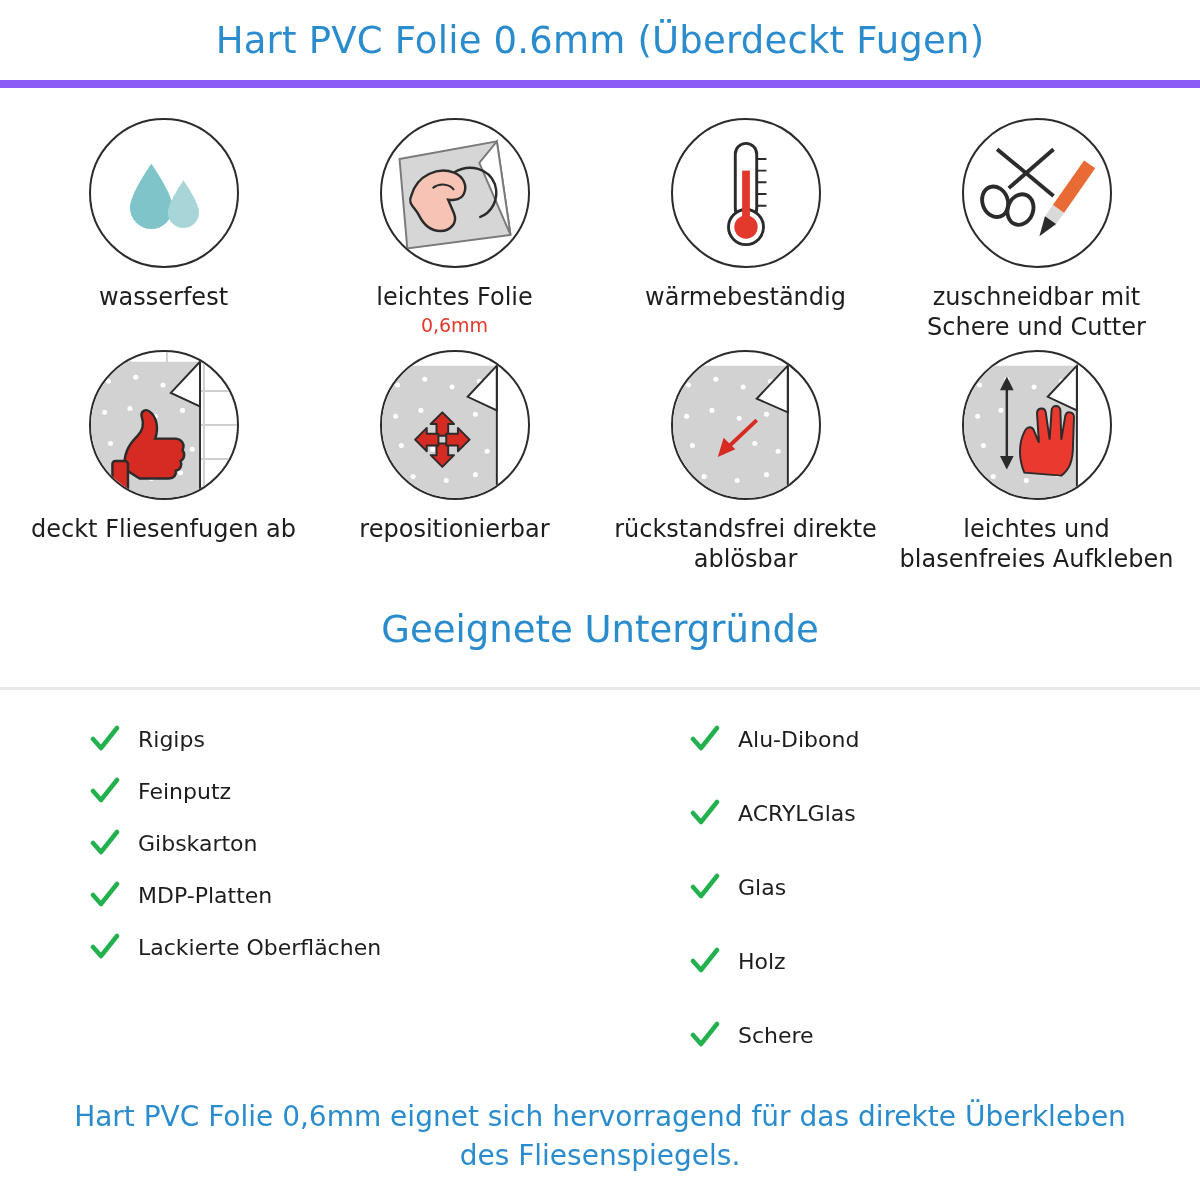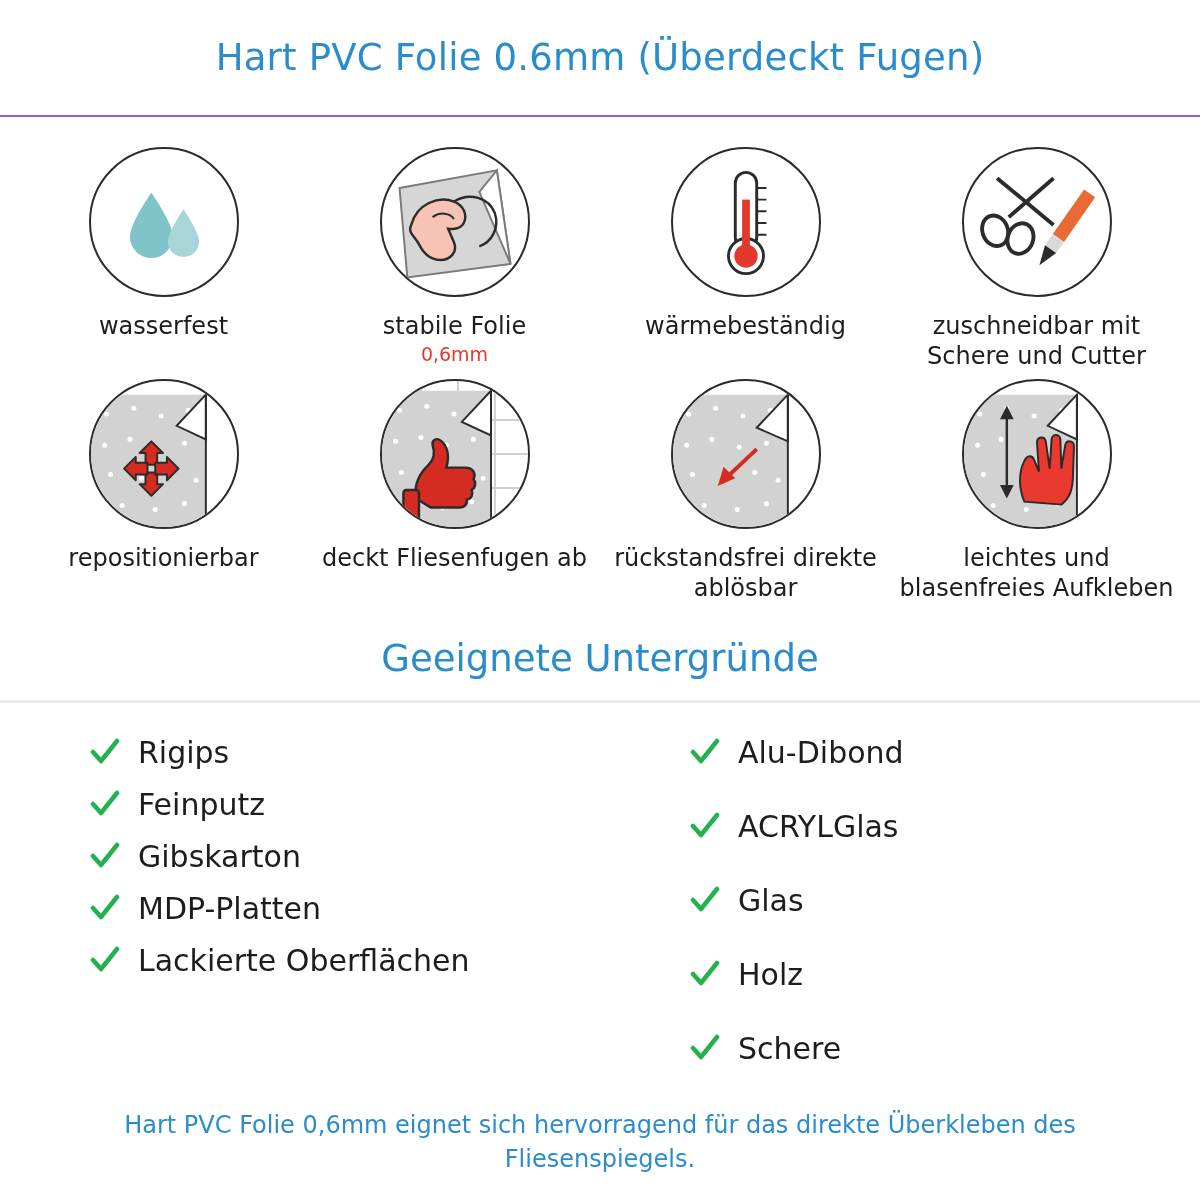--- a/index.html
+++ b/index.html
@@ -14,25 +14,25 @@
   .page {
     width: 1200px;
     height: 1200px;
     position: relative;
     background: #fff;
     overflow: hidden;
   }
 
   
   .header {
-    height: 117px;
+    height: 88px;
     display: flex;
     align-items: center;
     justify-content: center;
-    border-bottom: 2px solid #8b5cf6;
+    border-bottom: 8px solid #8b5cf6;
   }
   .header-title {
     color: #2b8ccd;
     font-size: 37px;
     font-weight: normal;
     letter-spacing: 0.2px;
     text-align: center;
   }
 
   
@@ -73,60 +73,60 @@
     font-size: 19px;
     color: #e2392c;
     line-height: 1.2;
     margin-top: 2px;
   }
 
   
   .subtitle-band {
     margin-top: 34px;
     text-align: center;
-    padding-bottom: 20px;
+    padding-bottom: 36px;
     border-bottom: 3px solid #e8e8e8;
   }
   .subtitle {
     color: #2b8ccd;
     font-size: 37px;
   }
 
   
   .substrates {
     margin-top: 26px;
     display: grid;
     grid-template-columns: 1fr 1fr;
     padding: 0 90px;
   }
   .sub-col { display: flex; flex-direction: column; gap: 6px; }
   .sub-col.right { padding-left: 90px; gap: 28px; }
   .sub-item {
     display: flex;
     align-items: center;
     gap: 18px;
-    font-size: 30px;
+    font-size: 22px;
     color: #1d1d1d;
     height: 46px;
   }
   .check {
     width: 30px;
     height: 30px;
     flex: 0 0 30px;
     display: block;
   }
 
   
   .footer {
     position: absolute;
     left: 0; right: 0;
     bottom: 24px;
     text-align: center;
     color: #2b8ccd;
-    font-size: 24px;
+    font-size: 28px;
     line-height: 1.42;
     padding: 0 60px;
   }
 </style>
 </head>
 <body>
 
 <div class="page">
 
   <div class="header">
@@ -148,21 +148,21 @@
     <div class="feature">
       <div class="icon-circle">
         <svg width="150" height="150" viewBox="0 0 150 150">
           <path d="M18 40 L118 22 L132 118 L26 132 Z" fill="#d6d6d6" stroke="#7a7a7a" stroke-width="2"></path>
           <path d="M118 22 L100 44 L132 118 Z" fill="#ffffff" stroke="#7a7a7a" stroke-width="2"></path>
           <path d="M30 78 c6 -22 28 -30 44 -24 c10 4 14 14 10 22 c-4 8 -16 6 -16 6 l6 14 c4 10 -4 18 -14 18 c-12 0 -18 -8 -22 -16 c-4 -8 -12 -12 -8 -20 Z" fill="#f6c3b4" stroke="#2b2b2b" stroke-width="2.5"></path>
           <path d="M74 54 c16 -10 36 -4 42 12 c5 16 -4 30 -16 34" fill="none" stroke="#2b2b2b" stroke-width="2.5"></path>
           <path d="M52 70 c8 -6 18 -4 22 2" fill="none" stroke="#2b2b2b" stroke-width="2"></path>
         </svg>
       </div>
-      <div class="feature-label">stabile Folie</div>
+      <div class="feature-label">leichtes Folie</div>
       <div class="feature-sub">0,6mm</div>
     </div>
 
     <div class="feature">
       <div class="icon-circle">
         <svg width="150" height="150" viewBox="0 0 150 150">
           <rect x="64" y="24" width="22" height="78" rx="11" fill="#ffffff" stroke="#2b2b2b" stroke-width="3"></rect>
           <circle cx="75" cy="110" r="18" fill="#ffffff" stroke="#2b2b2b" stroke-width="3"></circle>
           <circle cx="75" cy="110" r="12" fill="#e2392c"></circle>
           <rect x="71" y="52" width="8" height="56" fill="#e2392c"></rect>
@@ -188,53 +188,20 @@
             <ellipse cx="58" cy="92" rx="13" ry="16" transform="rotate(20 58 92)"></ellipse>
           </g>
           <g transform="rotate(35 105 80)">
             <rect x="98" y="38" width="14" height="56" fill="#e86a35"></rect>
             <rect x="98" y="94" width="14" height="14" fill="#d9d9d9"></rect>
             <path d="M98 108 L112 108 L105 128 Z" fill="#2b2b2b"></path>
           </g>
         </svg>
       </div>
       <div class="feature-label">zuschneidbar mit Schere und Cutter</div>
-    </div>
-
-    <div class="feature">
-      <div class="icon-circle">
-        <svg width="150" height="150" viewBox="0 0 150 150">
-          <path d="M0 14 L118 14 L118 150 L0 150 Z" fill="#d2d2d2"></path>
-          <g fill="#ffffff">
-            <circle cx="16" cy="34" r="2.6"></circle>
-              <circle cx="44" cy="28" r="2.6"></circle>
-              <circle cx="72" cy="36" r="2.6"></circle>
-            <circle cx="100" cy="30" r="2.6"></circle>
-              <circle cx="14" cy="66" r="2.6"></circle>
-              <circle cx="40" cy="60" r="2.6"></circle>
-            <circle cx="96" cy="64" r="2.6"></circle>
-              <circle cx="20" cy="96" r="2.6"></circle>
-            <circle cx="52" cy="100" r="2.6"></circle>
-              <circle cx="84" cy="94" r="2.6"></circle>
-              <circle cx="108" cy="102" r="2.6"></circle>
-            <circle cx="32" cy="128" r="2.6"></circle>
-              <circle cx="66" cy="132" r="2.6"></circle>
-              <circle cx="96" cy="126" r="2.6"></circle>
-          </g>
-          <path d="M118 14 L88 46 L118 60 Z" fill="#ffffff" stroke="#2b2b2b" stroke-width="2"></path>
-          <path d="M118 14 L118 150" stroke="#2b2b2b" stroke-width="2" fill="none"></path>
-          <g fill="#d62b22" stroke="#2b2b2b" stroke-width="2" stroke-linejoin="round">
-            <path d="M62 62 L74 74 L68 74 L68 86 L56 86 L56 74 L50 74 Z"></path>
-            <path d="M62 118 L50 106 L56 106 L56 94 L68 94 L68 106 L74 106 Z"></path>
-            <path d="M34 90 L46 78 L46 84 L58 84 L58 96 L46 96 L46 102 Z"></path>
-            <path d="M90 90 L78 102 L78 96 L66 96 L66 84 L78 84 L78 78 Z"></path>
-          </g>
-        </svg>
-      </div>
-      <div class="feature-label">repositionierbar</div>
     </div>
 
     <div class="feature">
       <div class="icon-circle">
         <svg width="150" height="150" viewBox="0 0 150 150">
           <g stroke="#cfcfcf" stroke-width="2">
             <line x1="0" y1="40" x2="150" y2="40"></line>
             <line x1="0" y1="75" x2="150" y2="75"></line>
             <line x1="0" y1="110" x2="150" y2="110"></line>
             <line x1="40" y1="0" x2="40" y2="150"></line>
@@ -272,20 +239,53 @@
       <div class="icon-circle">
         <svg width="150" height="150" viewBox="0 0 150 150">
           <path d="M0 14 L118 14 L118 150 L0 150 Z" fill="#d2d2d2"></path>
           <g fill="#ffffff">
             <circle cx="16" cy="34" r="2.6"></circle>
               <circle cx="44" cy="28" r="2.6"></circle>
               <circle cx="72" cy="36" r="2.6"></circle>
             <circle cx="100" cy="30" r="2.6"></circle>
               <circle cx="14" cy="66" r="2.6"></circle>
               <circle cx="40" cy="60" r="2.6"></circle>
+            <circle cx="96" cy="64" r="2.6"></circle>
+              <circle cx="20" cy="96" r="2.6"></circle>
+            <circle cx="52" cy="100" r="2.6"></circle>
+              <circle cx="84" cy="94" r="2.6"></circle>
+              <circle cx="108" cy="102" r="2.6"></circle>
+            <circle cx="32" cy="128" r="2.6"></circle>
+              <circle cx="66" cy="132" r="2.6"></circle>
+              <circle cx="96" cy="126" r="2.6"></circle>
+          </g>
+          <path d="M118 14 L88 46 L118 60 Z" fill="#ffffff" stroke="#2b2b2b" stroke-width="2"></path>
+          <path d="M118 14 L118 150" stroke="#2b2b2b" stroke-width="2" fill="none"></path>
+          <g fill="#d62b22" stroke="#2b2b2b" stroke-width="2" stroke-linejoin="round">
+            <path d="M62 62 L74 74 L68 74 L68 86 L56 86 L56 74 L50 74 Z"></path>
+            <path d="M62 118 L50 106 L56 106 L56 94 L68 94 L68 106 L74 106 Z"></path>
+            <path d="M34 90 L46 78 L46 84 L58 84 L58 96 L46 96 L46 102 Z"></path>
+            <path d="M90 90 L78 102 L78 96 L66 96 L66 84 L78 84 L78 78 Z"></path>
+          </g>
+        </svg>
+      </div>
+      <div class="feature-label">repositionierbar</div>
+    </div>
+
+    <div class="feature">
+      <div class="icon-circle">
+        <svg width="150" height="150" viewBox="0 0 150 150">
+          <path d="M0 14 L118 14 L118 150 L0 150 Z" fill="#d2d2d2"></path>
+          <g fill="#ffffff">
+            <circle cx="16" cy="34" r="2.6"></circle>
+              <circle cx="44" cy="28" r="2.6"></circle>
+              <circle cx="72" cy="36" r="2.6"></circle>
+            <circle cx="100" cy="30" r="2.6"></circle>
+              <circle cx="14" cy="66" r="2.6"></circle>
+              <circle cx="40" cy="60" r="2.6"></circle>
             <circle cx="68" cy="68" r="2.6"></circle>
               <circle cx="96" cy="64" r="2.6"></circle>
               <circle cx="20" cy="96" r="2.6"></circle>
             <circle cx="52" cy="100" r="2.6"></circle>
               <circle cx="84" cy="94" r="2.6"></circle>
               <circle cx="108" cy="102" r="2.6"></circle>
             <circle cx="32" cy="128" r="2.6"></circle>
               <circle cx="66" cy="132" r="2.6"></circle>
               <circle cx="96" cy="126" r="2.6"></circle>
           </g>

